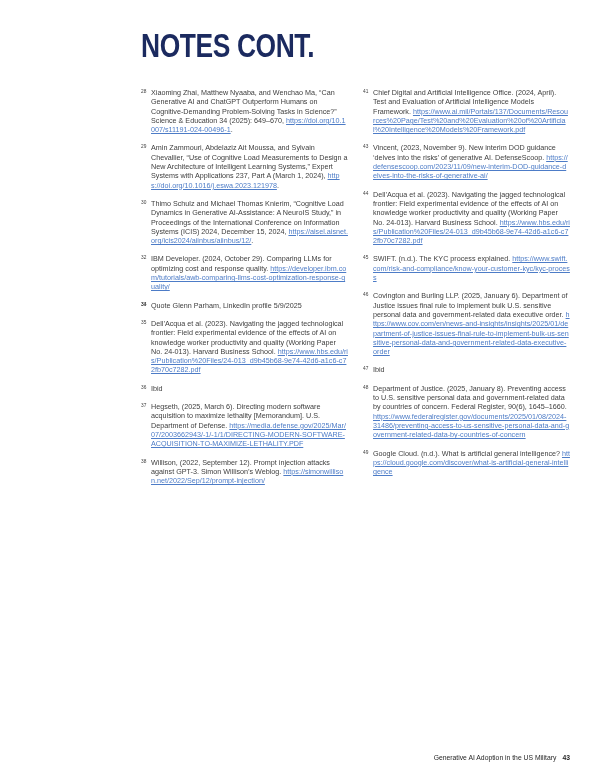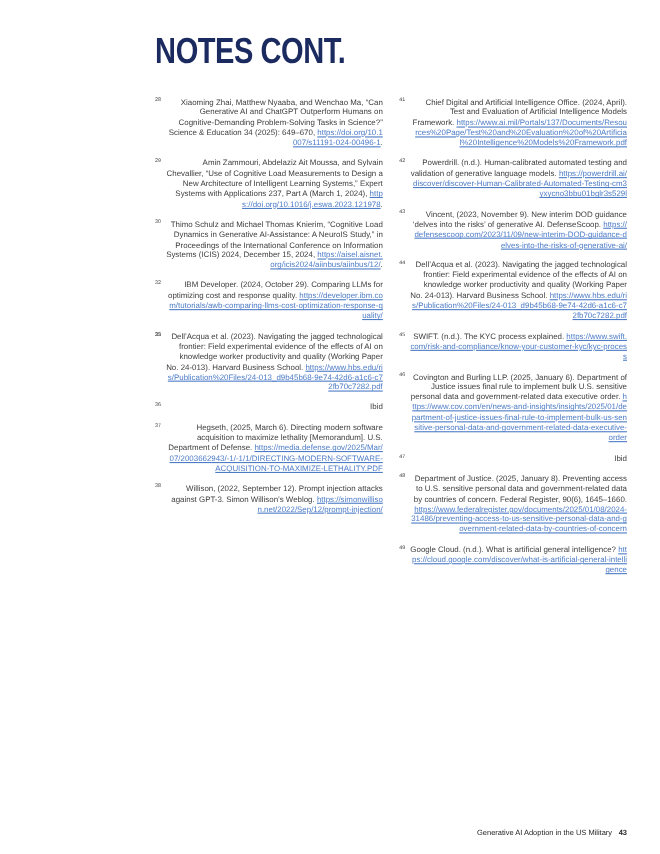--- a/index.html
+++ b/index.html
@@ -24,21 +24,21 @@
     white-space: nowrap;
   }
   .columns {
     position: absolute;
     left: 141px;
     top: 88px;
     width: 429px;
     display: flex;
     gap: 15px;
   }
-  .col { width: 207px; text-align: right; }
+  .col { width: 207px; }
   .note {
     position: relative;
     padding-left: 10px;
     font-size: 7.2px;
     line-height: 9.3px;
     margin-bottom: 9px;
     color: var(--body-color, #3d3d3d);
   }
   .note-num {
     position: absolute;
@@ -71,28 +71,28 @@
 
 <h1 class="page-title">NOTES CONT.</h1>
 
 <div class="columns">
   <div class="col" id="col-left">
       <div class="note"><span class="note-num">28</span><span>Xiaoming Zhai, Matthew Nyaaba, and Wenchao Ma, “Can Generative AI and ChatGPT Outperform Humans on Cognitive-Demanding Problem-Solving Tasks in Science?” Science &amp; Education 34 (2025): 649–670, </span><a class="note-link" href="#">https://doi.org/10.1007/s11191-024-00496-1</a><span>.</span></div>
       <div class="note"><span class="note-num">29</span><span>Amin Zammouri, Abdelaziz Ait Moussa, and Sylvain Chevallier, “Use of Cognitive Load Measurements to Design a New Architecture of Intelligent Learning Systems,” Expert Systems with Applications 237, Part A (March 1, 2024), </span><a class="note-link" href="#">https://doi.org/10.1016/j.eswa.2023.121978</a><span>.</span></div>
       <div class="note"><span class="note-num">30</span><span>Thimo Schulz and Michael Thomas Knierim, “Cognitive Load Dynamics in Generative AI-Assistance: A NeuroIS Study,” in Proceedings of the International Conference on Information Systems (ICIS) 2024, December 15, 2024, </span><a class="note-link" href="#">https://aisel.aisnet.org/icis2024/aiinbus/aiinbus/12/</a><span>.</span></div>
       <div class="note"><span class="note-num">32</span><span>IBM Developer. (2024, October 29). Comparing LLMs for optimizing cost and response quality. </span><a class="note-link" href="#">https://developer.ibm.com/tutorials/awb-comparing-llms-cost-optimization-response-quality/</a></div>
       <div class="note"><span class="note-num">33</span></div>
+      <div class="note"><span class="note-num">34</span><span>Quote Glenn Parham, LinkedIn profile 5/9/2025</span></div>
       <div class="note"><span class="note-num">35</span><span>Dell’Acqua et al. (2023). Navigating the jagged technological frontier: Field experimental evidence of the effects of AI on knowledge worker productivity and quality (Working Paper No. 24-013). Harvard Business School. </span><a class="note-link" href="#">https://www.hbs.edu/ris/Publication%20Files/24-013_d9b45b68-9e74-42d6-a1c6-c72fb70c7282.pdf</a></div>
       <div class="note"><span class="note-num">36</span><span>Ibid</span></div>
       <div class="note"><span class="note-num">37</span><span>Hegseth, (2025, March 6). Directing modern software acquisition to maximize lethality [Memorandum]. U.S. Department of Defense. </span><a class="note-link" href="#">https://media.defense.gov/2025/Mar/07/2003662943/-1/-1/1/DIRECTING-MODERN-SOFTWARE-ACQUISITION-TO-MAXIMIZE-LETHALITY.PDF</a></div>
       <div class="note"><span class="note-num">38</span><span>Willison, (2022, September 12). Prompt injection attacks against GPT-3. Simon Willison’s Weblog. </span><a class="note-link" href="#">https://simonwillison.net/2022/Sep/12/prompt-injection/</a></div>
     </div>
   <div class="col" id="col-right">
       <div class="note"><span class="note-num">41</span><span>Chief Digital and Artificial Intelligence Office. (2024, April). Test and Evaluation of Artificial Intelligence Models Framework. </span><a class="note-link" href="#">https://www.ai.mil/Portals/137/Documents/Resources%20Page/Test%20and%20Evaluation%20of%20Artificial%20Intelligence%20Models%20Framework.pdf</a></div>
-      <div class="note"><span class="note-num">42</span><span>Powerdrill. (n.d.). Human-calibrated automated testing and validation of generative language models. </span><a class="note-link" href="#">https://powerdrill.ai/discover/discover-Human-Calibrated-Automated-Testing-cm3yxycno3bbu01bglr3s529l</a></div>
       <div class="note"><span class="note-num">43</span><span>Vincent, (2023, November 9). New interim DOD guidance ‘delves into the risks’ of generative AI. DefenseScoop. </span><a class="note-link" href="#">https://defensescoop.com/2023/11/09/new-interim-DOD-guidance-delves-into-the-risks-of-generative-ai/</a></div>
       <div class="note"><span class="note-num">44</span><span>Dell’Acqua et al. (2023). Navigating the jagged technological frontier: Field experimental evidence of the effects of AI on knowledge worker productivity and quality (Working Paper No. 24-013). Harvard Business School. </span><a class="note-link" href="#">https://www.hbs.edu/ris/Publication%20Files/24-013_d9b45b68-9e74-42d6-a1c6-c72fb70c7282.pdf</a></div>
       <div class="note"><span class="note-num">45</span><span>SWIFT. (n.d.). The KYC process explained. </span><a class="note-link" href="#">https://www.swift.com/risk-and-compliance/know-your-customer-kyc/kyc-process</a></div>
       <div class="note"><span class="note-num">46</span><span>Covington and Burling LLP. (2025, January 6). Department of Justice issues final rule to implement bulk U.S. sensitive personal data and government-related data executive order. </span><a class="note-link" href="#">https://www.cov.com/en/news-and-insights/insights/2025/01/department-of-justice-issues-final-rule-to-implement-bulk-us-sensitive-personal-data-and-government-related-data-executive-order</a></div>
       <div class="note"><span class="note-num">47</span><span>Ibid</span></div>
       <div class="note"><span class="note-num">48</span><span>Department of Justice. (2025, January 8). Preventing access to U.S. sensitive personal data and government-related data by countries of concern. Federal Register, 90(6), 1645–1660. </span><a class="note-link" href="#">https://www.federalregister.gov/documents/2025/01/08/2024-31486/preventing-access-to-us-sensitive-personal-data-and-government-related-data-by-countries-of-concern</a></div>
       <div class="note"><span class="note-num">49</span><span>Google Cloud. (n.d.). What is artificial general intelligence? </span><a class="note-link" href="#">https://cloud.google.com/discover/what-is-artificial-general-intelligence</a></div>
     </div>
 </div>
 

